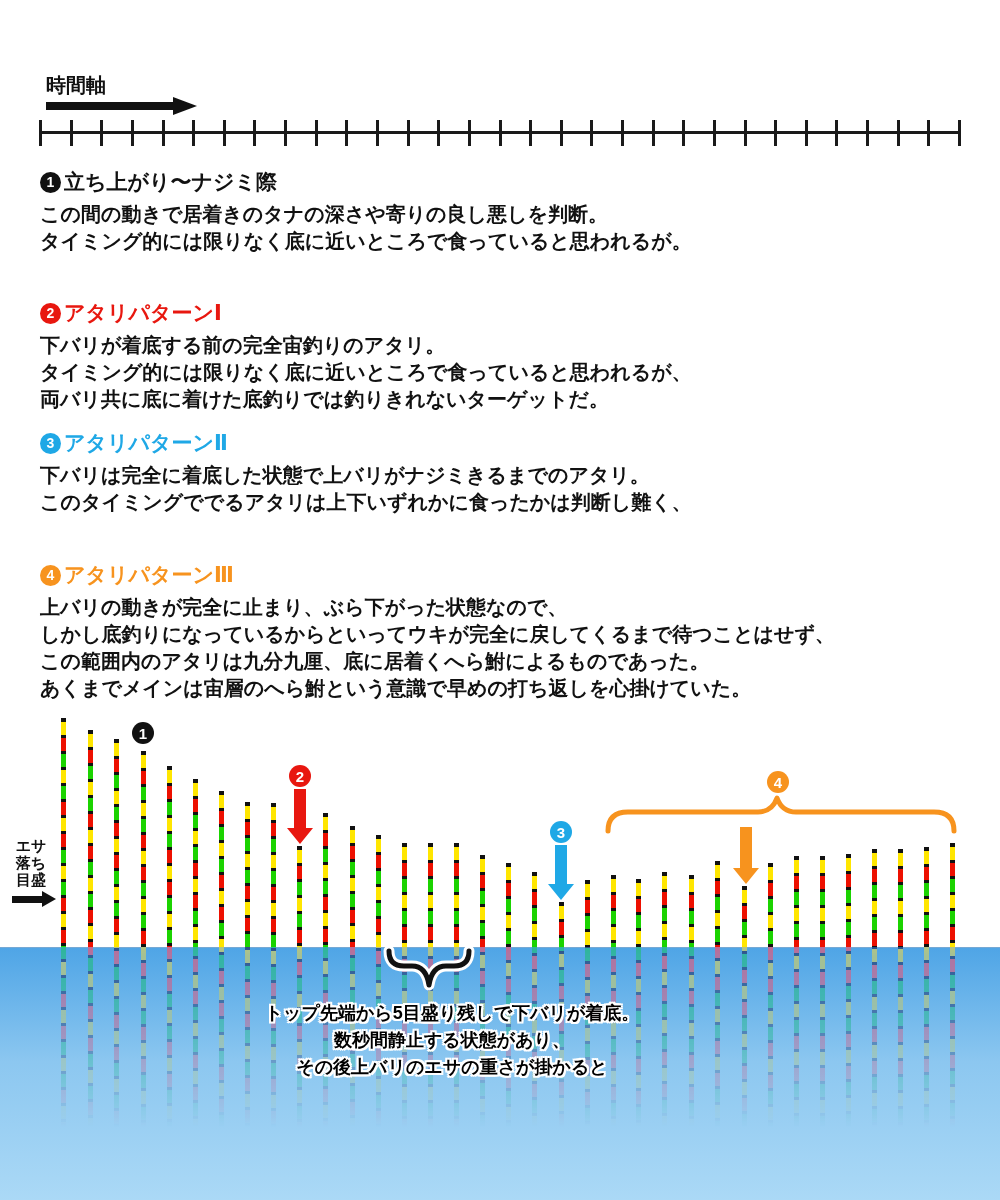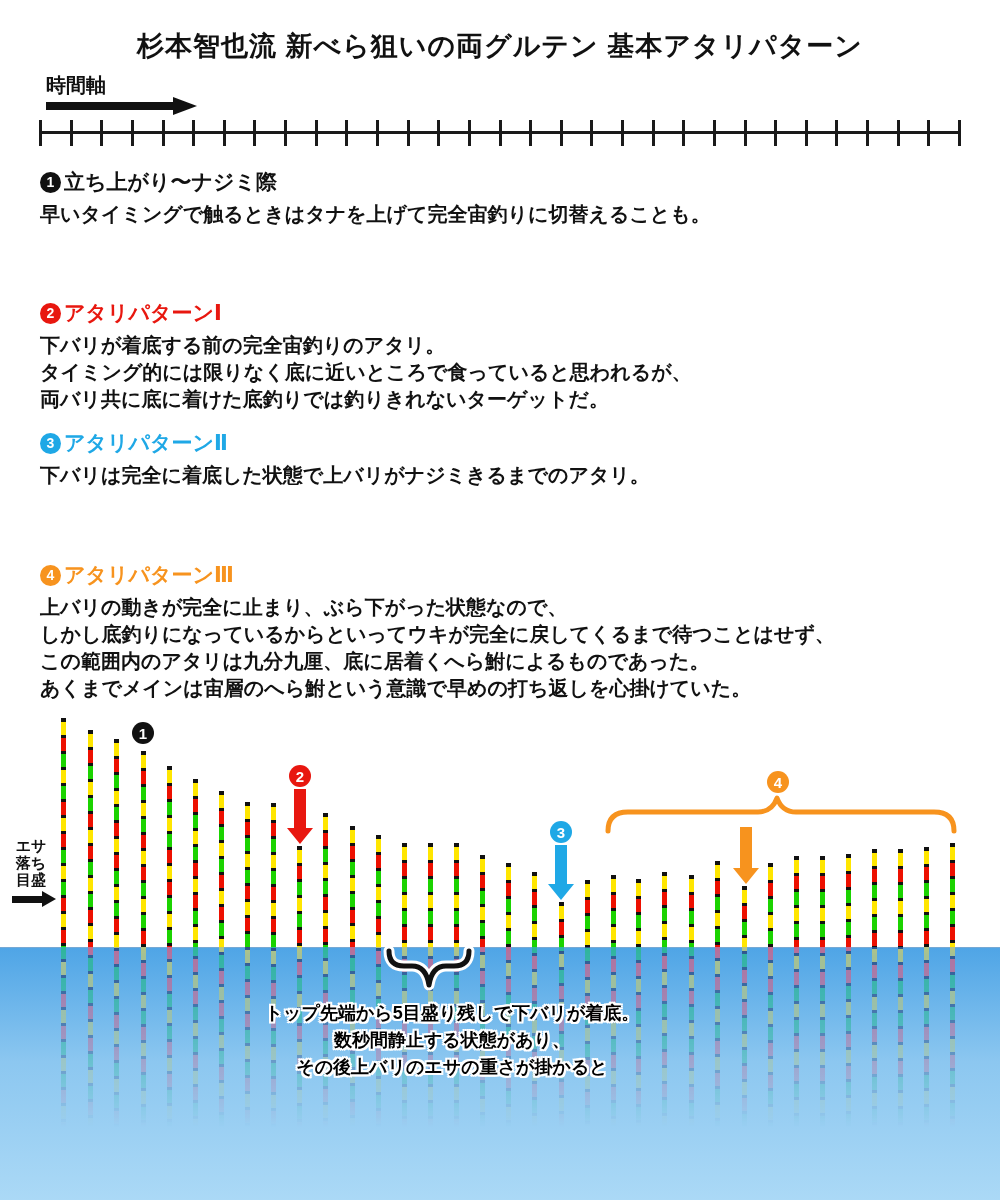--- a/index.html
+++ b/index.html
@@ -31,21 +31,20 @@
   .v-arrow-head{position:absolute;width:0;height:0;z-index:25;}
   .note{left:150px;top:1000px;width:604px;text-align:center;font-size:18px;font-weight:bold;line-height:27px;z-index:30;color:#000;
         text-shadow:-2px -2px 0 #fff,2px -2px 0 #fff,-2px 2px 0 #fff,2px 2px 0 #fff,0 -2px 0 #fff,0 2px 0 #fff,-2px 0 0 #fff,2px 0 0 #fff;}
   .overlay-svg{left:0;top:0;z-index:24;pointer-events:none;}
 </style>
 </head>
 <body>
 
 <div id="stage">
 
-  <div class="abs page-title">杉本智也流 新べら狙いの両グルテン 基本アタリパターン</div>
 
   <div class="abs time-label">時間軸</div>
   <div class="abs h-arrow-shaft" style="left:46px;top:102px;width:127px;height:8px;"></div>
   <div class="abs h-arrow-head" style="left:173px;top:97px;border-top:9px solid transparent;border-bottom:9px solid transparent;border-left:24px solid #111;"></div>
 
   <div class="abs tl-line"></div>
   <div id="ticks">
       <div class="tick" style="left: 39px;"></div>
       <div class="tick" style="left: 69.6333px;"></div>
       <div class="tick" style="left: 100.267px;"></div>
@@ -78,21 +77,22 @@
       <div class="tick" style="left: 927.367px;"></div>
       <div class="tick" style="left: 958px;"></div>
     </div>
 
   <div class="abs sec" style="top:168px;">
     <div class="sec-head">
       <span class="numcircle" style="background: rgb(17, 17, 17);">1</span>
       <span class="sec-heading" style="color: rgb(17, 17, 17);">立ち上がり〜ナジミ際</span>
     </div>
     <div class="sec-lines">
-      <div>早いタイミングで触るときはタナを上げて完全宙釣りに切替えることも。</div>
+      <div>この間の動きで居着きのタナの深さや寄りの良し悪しを判断。</div>
+      <div>タイミング的には限りなく底に近いところで食っていると思われるが。</div>
     </div>
   </div>
 
   <div class="abs sec" style="top:299px;">
     <div class="sec-head">
       <span class="numcircle" style="background: rgb(232, 23, 15);">2</span>
       <span class="sec-heading" style="color: rgb(232, 23, 15);">アタリパターンⅠ</span>
     </div>
     <div class="sec-lines">
       <div>下バリが着底する前の完全宙釣りのアタリ。</div>
@@ -101,20 +101,21 @@
     </div>
   </div>
 
   <div class="abs sec" style="top:429px;">
     <div class="sec-head">
       <span class="numcircle" style="background: rgb(31, 168, 230);">3</span>
       <span class="sec-heading" style="color: rgb(31, 168, 230);">アタリパターンⅡ</span>
     </div>
     <div class="sec-lines">
       <div>下バリは完全に着底した状態で上バリがナジミきるまでのアタリ。</div>
+      <div>このタイミングででるアタリは上下いずれかに食ったかは判断し難く、</div>
     </div>
   </div>
 
   <div class="abs sec" style="top:561px;">
     <div class="sec-head">
       <span class="numcircle" style="background: rgb(247, 147, 30);">4</span>
       <span class="sec-heading" style="color: rgb(247, 147, 30);">アタリパターンⅢ</span>
     </div>
     <div class="sec-lines">
       <div>上バリの動きが完全に止まり、ぶら下がった状態なので、</div>

